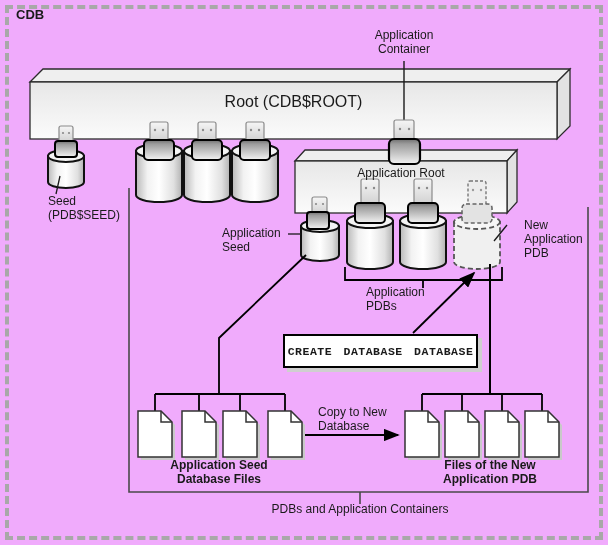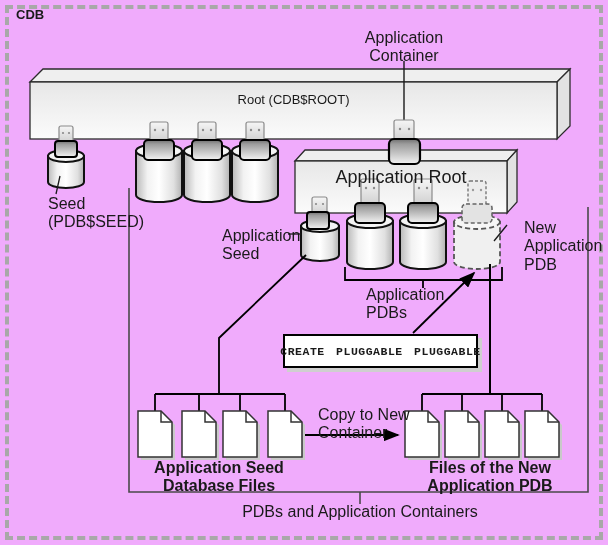--- a/index.html
+++ b/index.html
@@ -6,21 +6,21 @@
   .canvas{
     position:relative;width:608px;height:545px;background:#f0abfc;
     font-family:"Liberation Sans", sans-serif;color:#1a1a1a;overflow:hidden;
   }
   .boundary{
     position:absolute;left:5px;top:5px;right:5px;bottom:5px;
     border:4px dashed #a8a8a8;pointer-events:none;
   }
   svg.layer{position:absolute;left:0;top:0;}
   .lbl{
-    position:absolute;font-size:16px;line-height:1.15;white-space:pre-line;
+    position:absolute;font-size:12px;line-height:1.15;white-space:pre-line;
   }
   .bold{font-weight:bold;}
   .center{text-align:center;}
   .cmdbox{
     position:absolute;left:283px;top:334px;width:191px;height:30px;
     background:#ffffff;border:2px solid #000;
     box-shadow:4px 4px 0 0 #cfcfcf;
     display:flex;align-items:center;justify-content:center;
     font-family:"Liberation Mono","DejaVu Sans Mono",monospace;
     font-weight:bold;font-size:11.5px;letter-spacing:0.5px;word-spacing:4px;
@@ -202,41 +202,41 @@
     </g>
   </svg>
 
   <div class="boundary"></div>
 
   <div class="lbl bold" style="left:16px;top:8px;font-size:13px;">CDB</div>
 
   <div class="lbl center" style="left:352px;top:29px;width:104px;">Application
 Container</div>
 
-  <div class="lbl center" style="left:30px;top:93px;width:527px;font-size:13px;">Root (CDB$ROOT)</div>
-
-  <div class="lbl center" style="left:295px;top:167px;width:212px;font-size:18px;">Application Root</div>
+  <div class="lbl center" style="left:30px;top:93px;width:527px;font-size:16px;">Root (CDB$ROOT)</div>
+
+  <div class="lbl center" style="left:295px;top:167px;width:212px;font-size:12px;">Application Root</div>
 
   <div class="lbl" style="left:48px;top:195px;">Seed
 (PDB$SEED)</div>
 
   <div class="lbl" style="left:222px;top:227px;">Application
 Seed</div>
 
   <div class="lbl" style="left:524px;top:219px;">New
 Application
 PDB</div>
 
   <div class="lbl" style="left:366px;top:286px;">Application
 PDBs</div>
 
-  <div class="cmdbox">CREATE PLUGGABLE PLUGGABLE</div>
+  <div class="cmdbox">CREATE DATABASE DATABASE</div>
 
   <div class="lbl" style="left:318px;top:406px;">Copy to New
-Container</div>
+Database</div>
 
   <div class="lbl bold center" style="left:138px;top:459px;width:162px;">Application Seed
 Database Files</div>
 
   <div class="lbl center" style="left:230px;top:503px;width:260px;">PDBs and Application Containers</div>
 
   <div class="lbl bold center" style="left:409px;top:459px;width:162px;">Files of the New
 Application PDB</div>
 
 </div>

